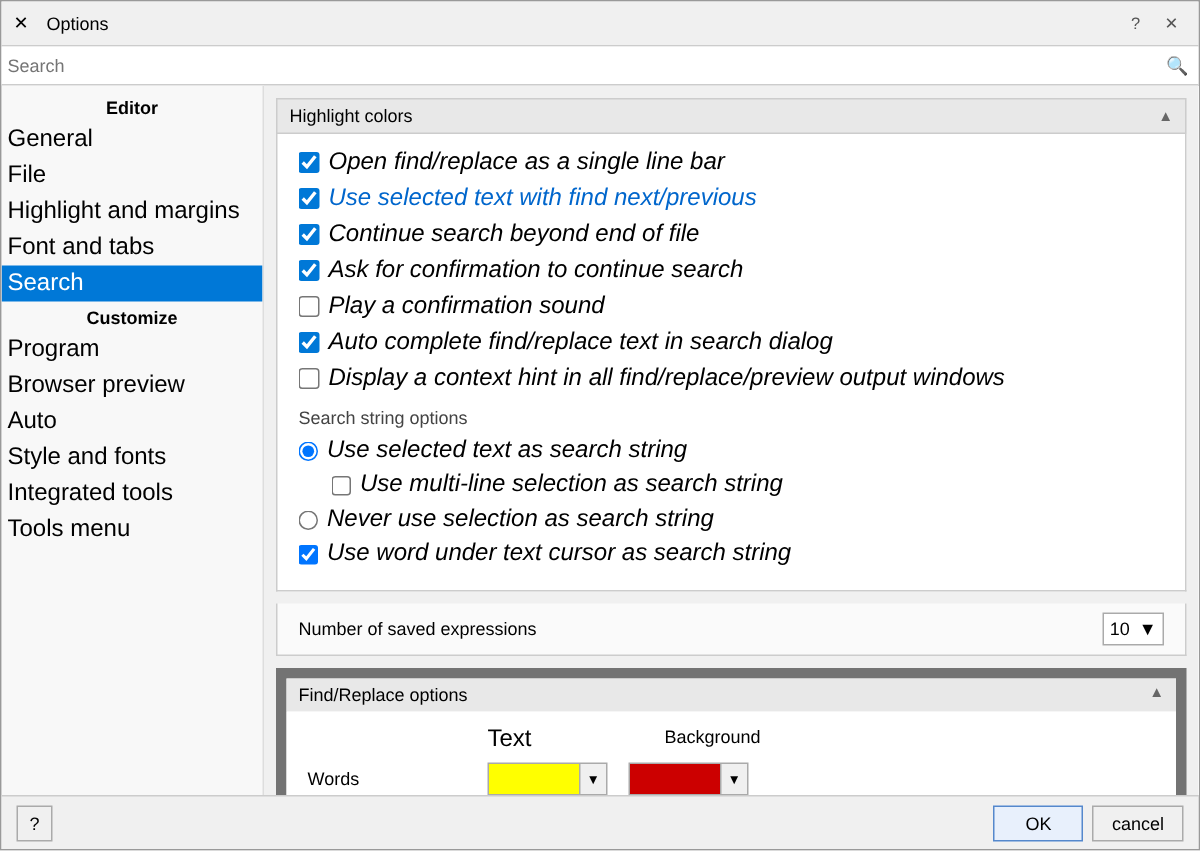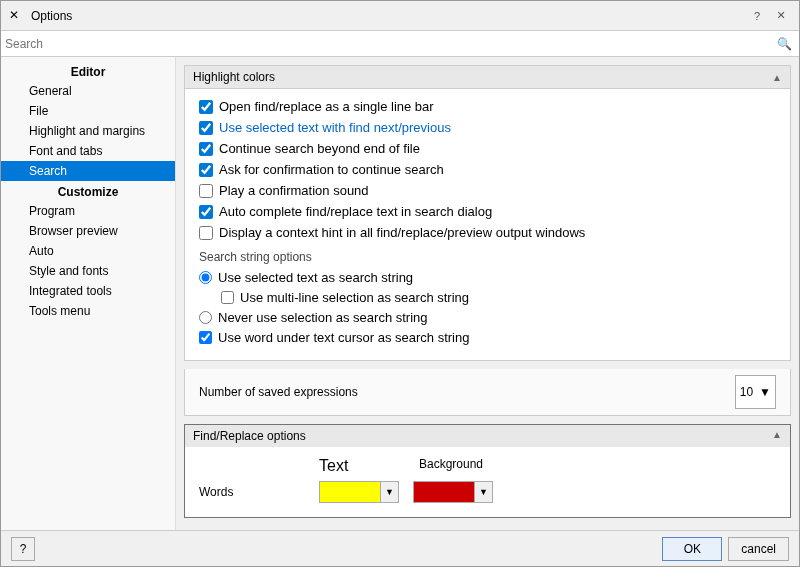--- a/index.html
+++ b/index.html
@@ -112,24 +112,24 @@
 
     .sidebar-section-label {
       padding: 4px 8px 2px 8px;
       font-weight: bold;
       font-size: 12px;
       color: #000;
       text-align: center;
     }
 
     .sidebar-item {
-      padding: 3px 8px 3px 28px;
+      padding: 3px 8px 3px 4px;
       cursor: pointer;
       color: #000;
-      font-size: 12px;
+      font-size: 16px;
     }
 
     .sidebar-item.active {
       background: #0078d7;
       color: white;
     }
 
     
     .right-panel {
       flex: 1;
@@ -174,21 +174,22 @@
 
     .option-row input[type="checkbox"] {
       width: 14px;
       height: 14px;
       cursor: pointer;
       accent-color: #0078d7;
     }
 
     .option-label {
       color: #000;
-      font-size: 13px;
+      font-size: 16px;
+      font-style: italic;
     }
 
     .option-label.blue {
       color: #0066cc;
     }
 
     
     .radio-group {
       margin: 10px 0 0 0;
     }
@@ -229,30 +230,30 @@
 
     .num-label {
       font-size: 12px;
     }
 
     .num-dropdown {
       display: flex;
       align-items: center;
       border: 1px solid #aaa;
       background: white;
-      height: 34px;
+      height: 22px;
       padding: 0 4px;
       font-size: 12px;
       cursor: pointer;
       gap: 6px;
     }
 
     
     .findreplace-section {
-      border: 1px solid #737373;
+      border: 7px solid #737373;
     }
 
     .findreplace-header {
       background: #e8e8e8;
       padding: 4px 8px;
       font-size: 12px;
       display: flex;
       justify-content: space-between;
     }
 
@@ -273,20 +274,21 @@
     .color-col-text {
       width: 100px;
       font-size: 16px;
       font-weight: normal;
     }
 
     .color-col-bg {
       width: 100px;
       font-size: 12px;
       font-weight: normal;
+      text-align: center;
     }
 
     .color-row {
       display: flex;
       align-items: center;
       margin-bottom: 4px;
     }
 
     .color-row-label {
       width: 120px;

